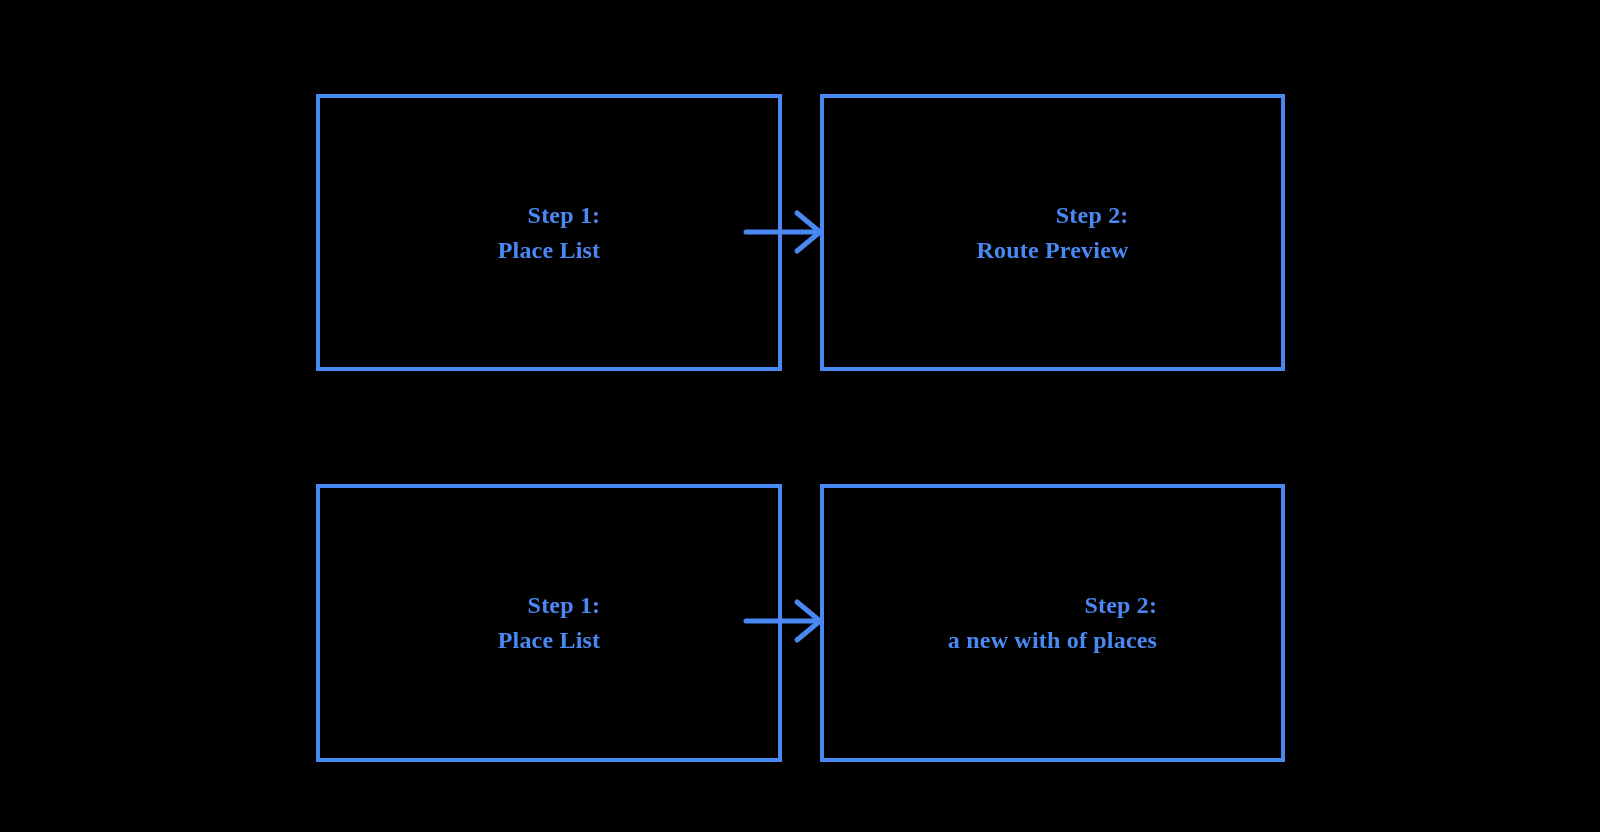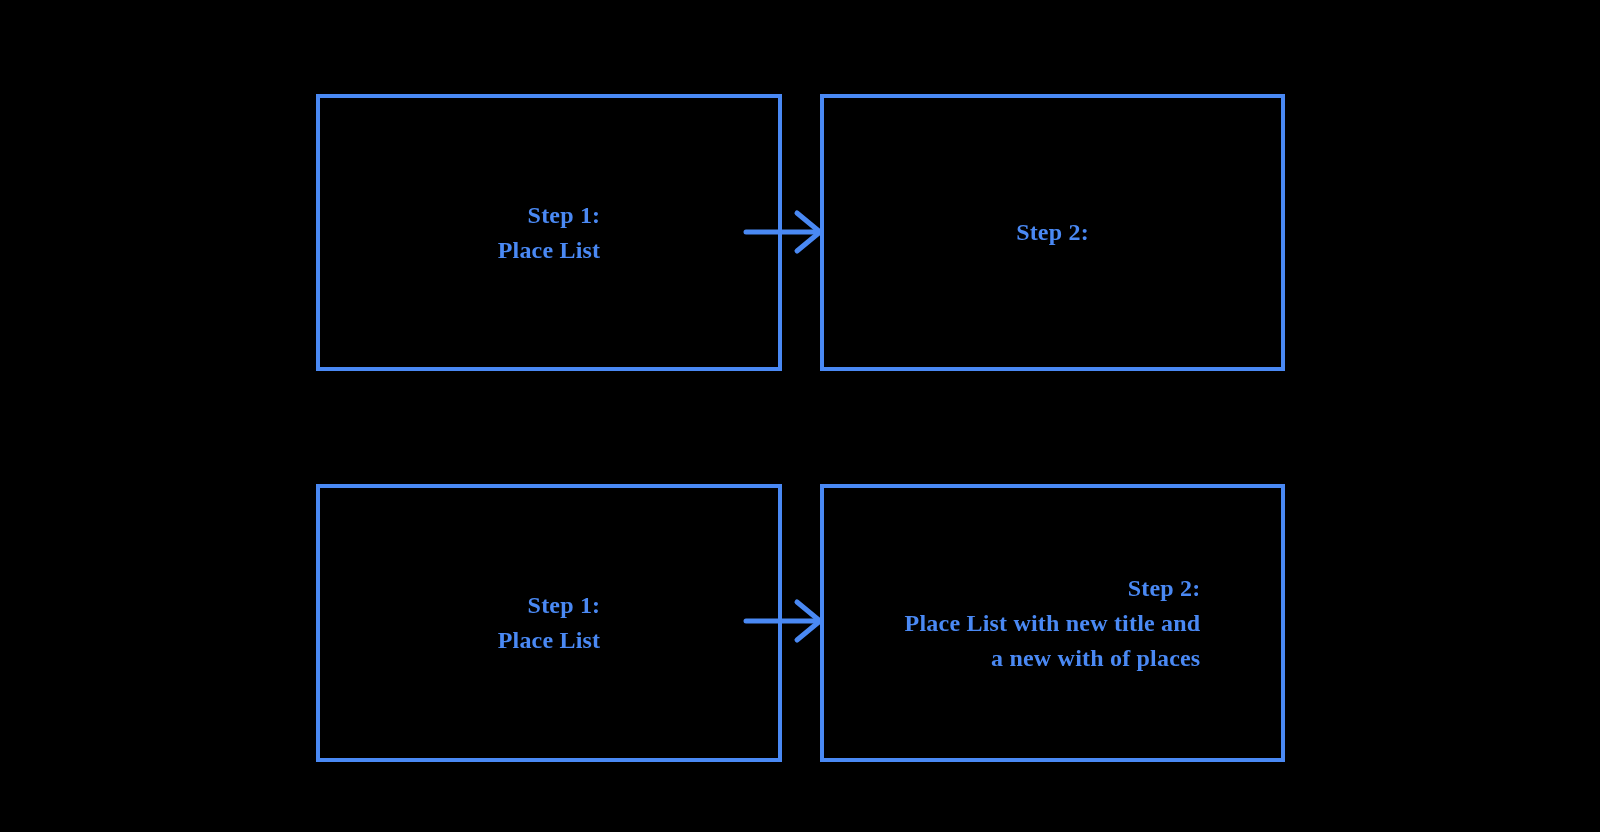--- a/index.html
+++ b/index.html
@@ -66,36 +66,36 @@
   </div>
 
   <svg class="arrow a-r1" width="90" height="55" viewBox="0 0 90 55" aria-hidden="true">
     <line x1="6" y1="27" x2="76" y2="27"></line>
     <polyline points="57,8 80,27 57,46"></polyline>
   </svg>
 
   <div class="node n-r1-tgt">
     <div class="node-label">
       <div>Step 2:</div>
+      <div>Route Preview</div>
     </div>
   </div>
 
   <div class="node n-r2-src">
     <div class="node-label">
       <div>Step 1:</div>
       <div>Place List</div>
     </div>
   </div>
 
   <svg class="arrow a-r2" width="90" height="55" viewBox="0 0 90 55" aria-hidden="true">
     <line x1="6" y1="27" x2="76" y2="27"></line>
     <polyline points="57,8 80,27 57,46"></polyline>
   </svg>
 
   <div class="node n-r2-tgt">
     <div class="node-label">
       <div>Step 2:</div>
-      <div>Place List with new title and</div>
       <div>a new with of places</div>
     </div>
   </div>
 
 </div>
 
 </body></html>

